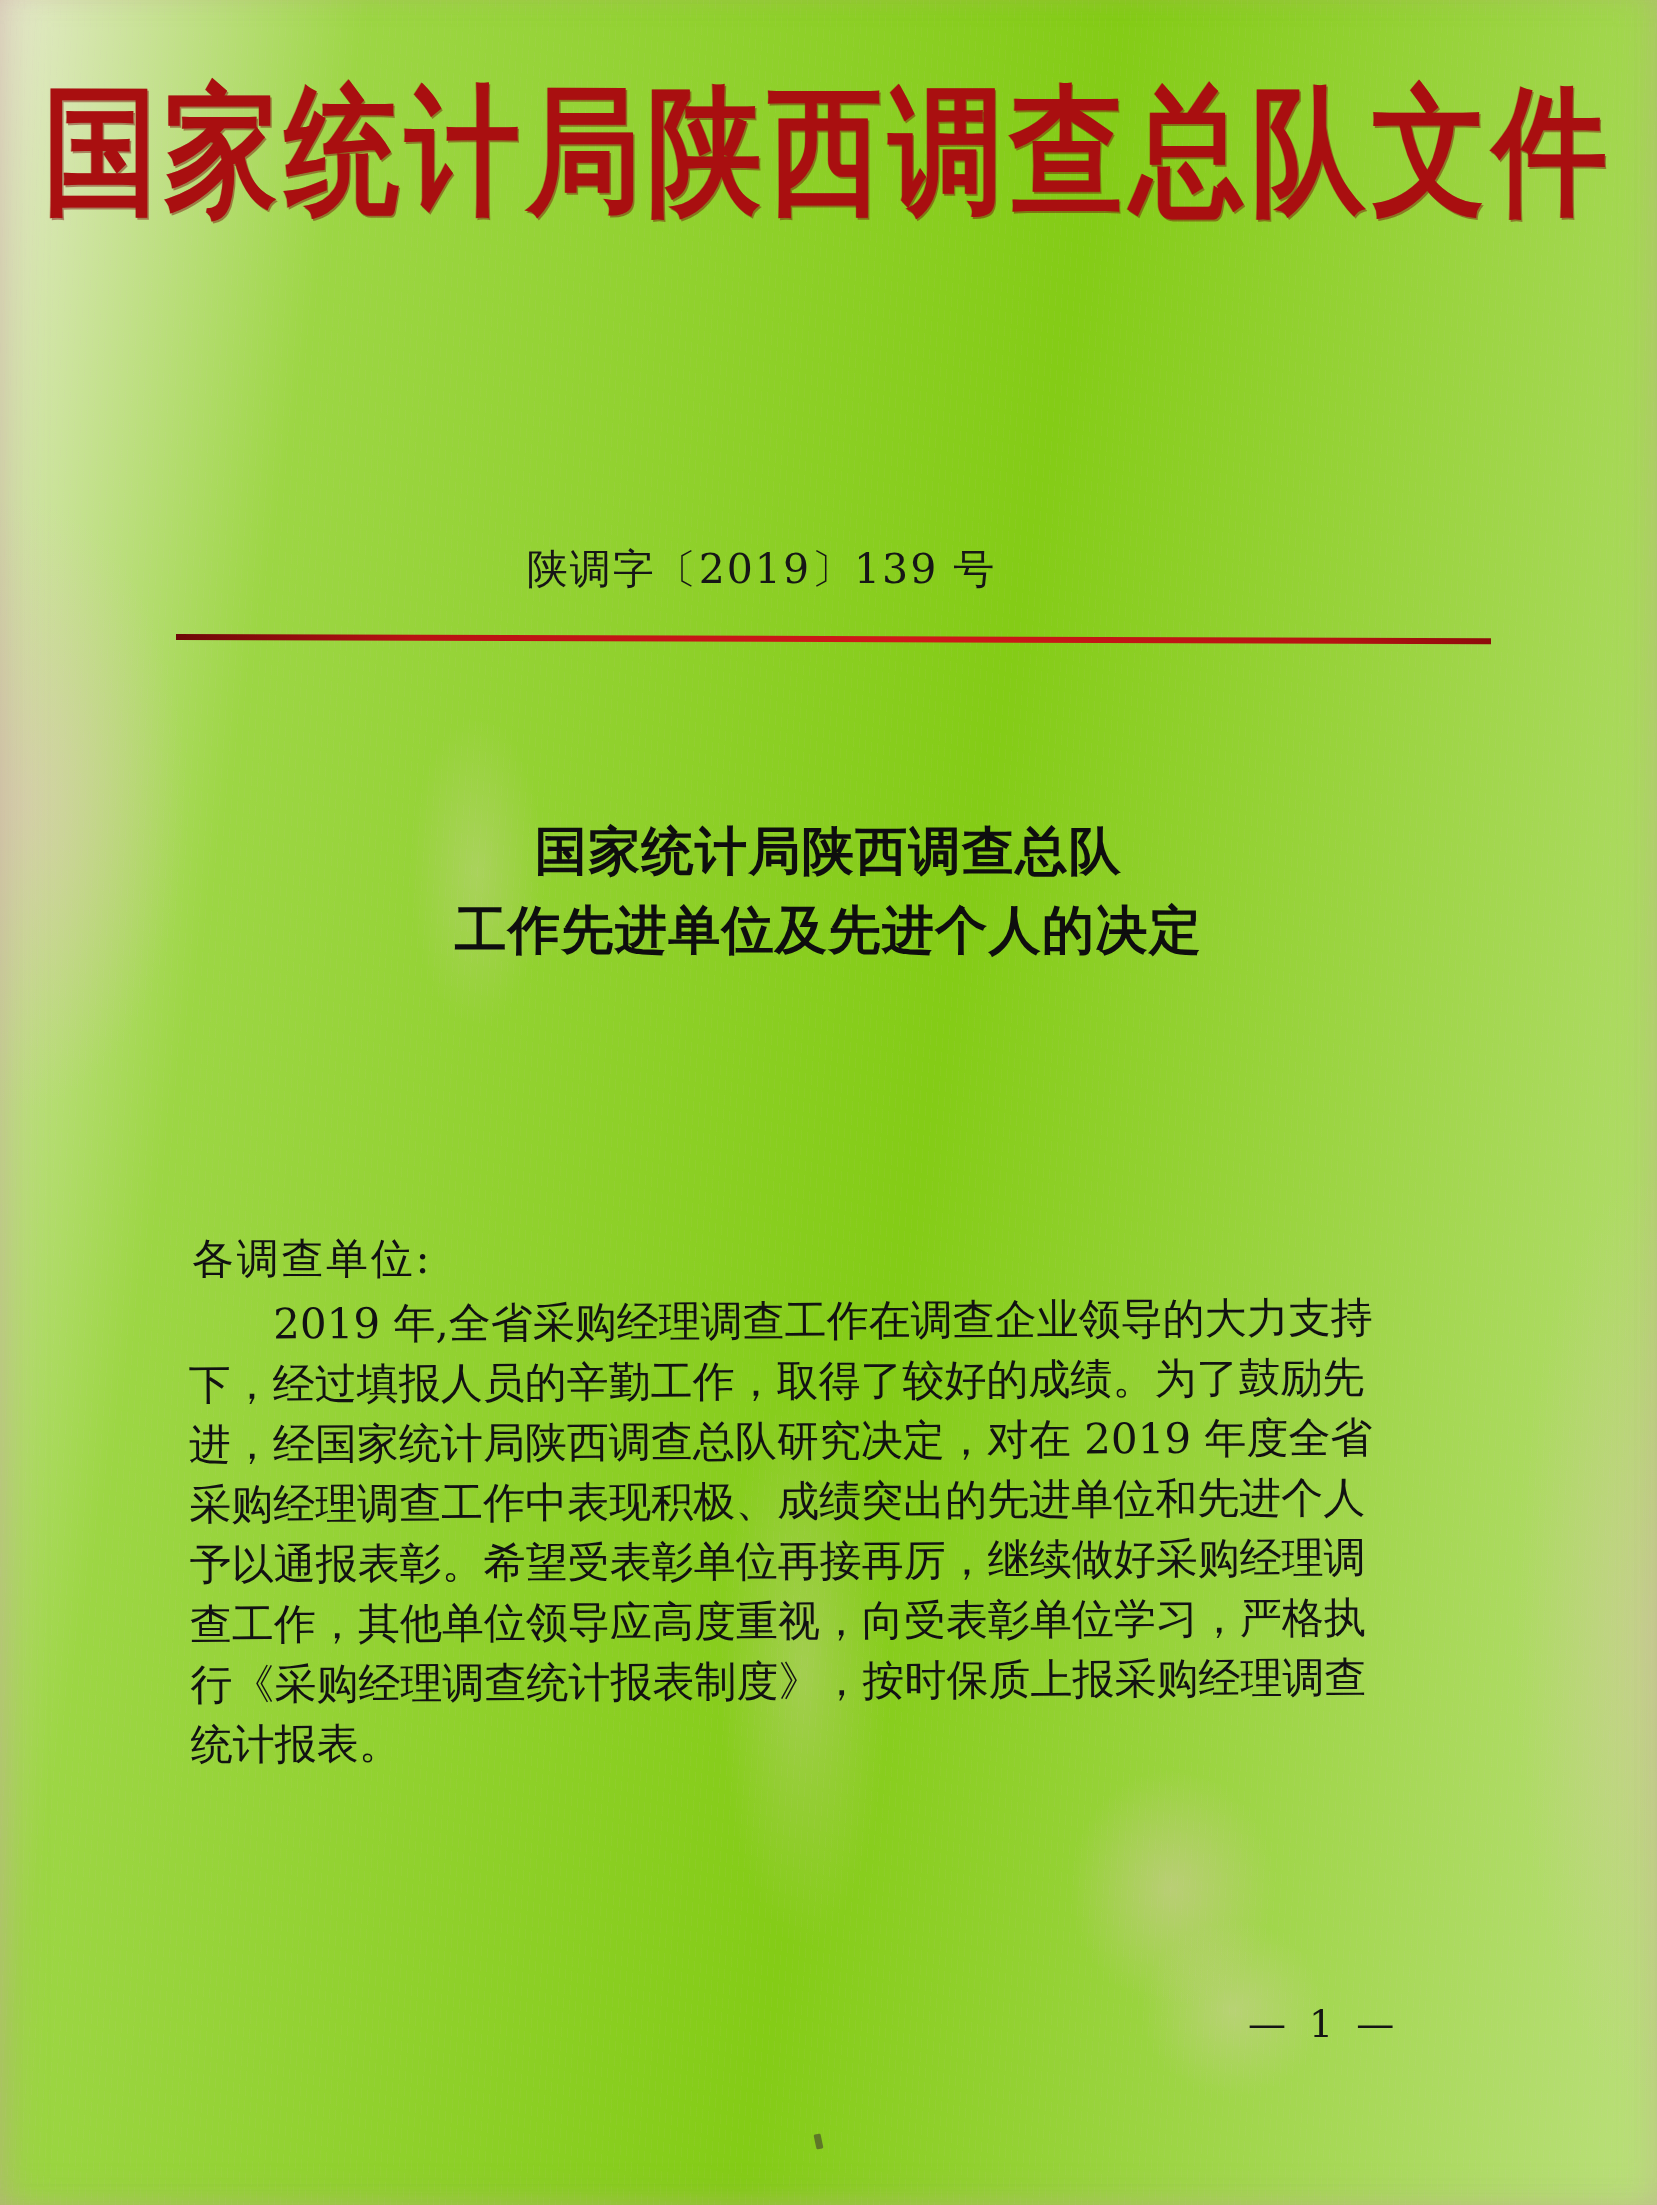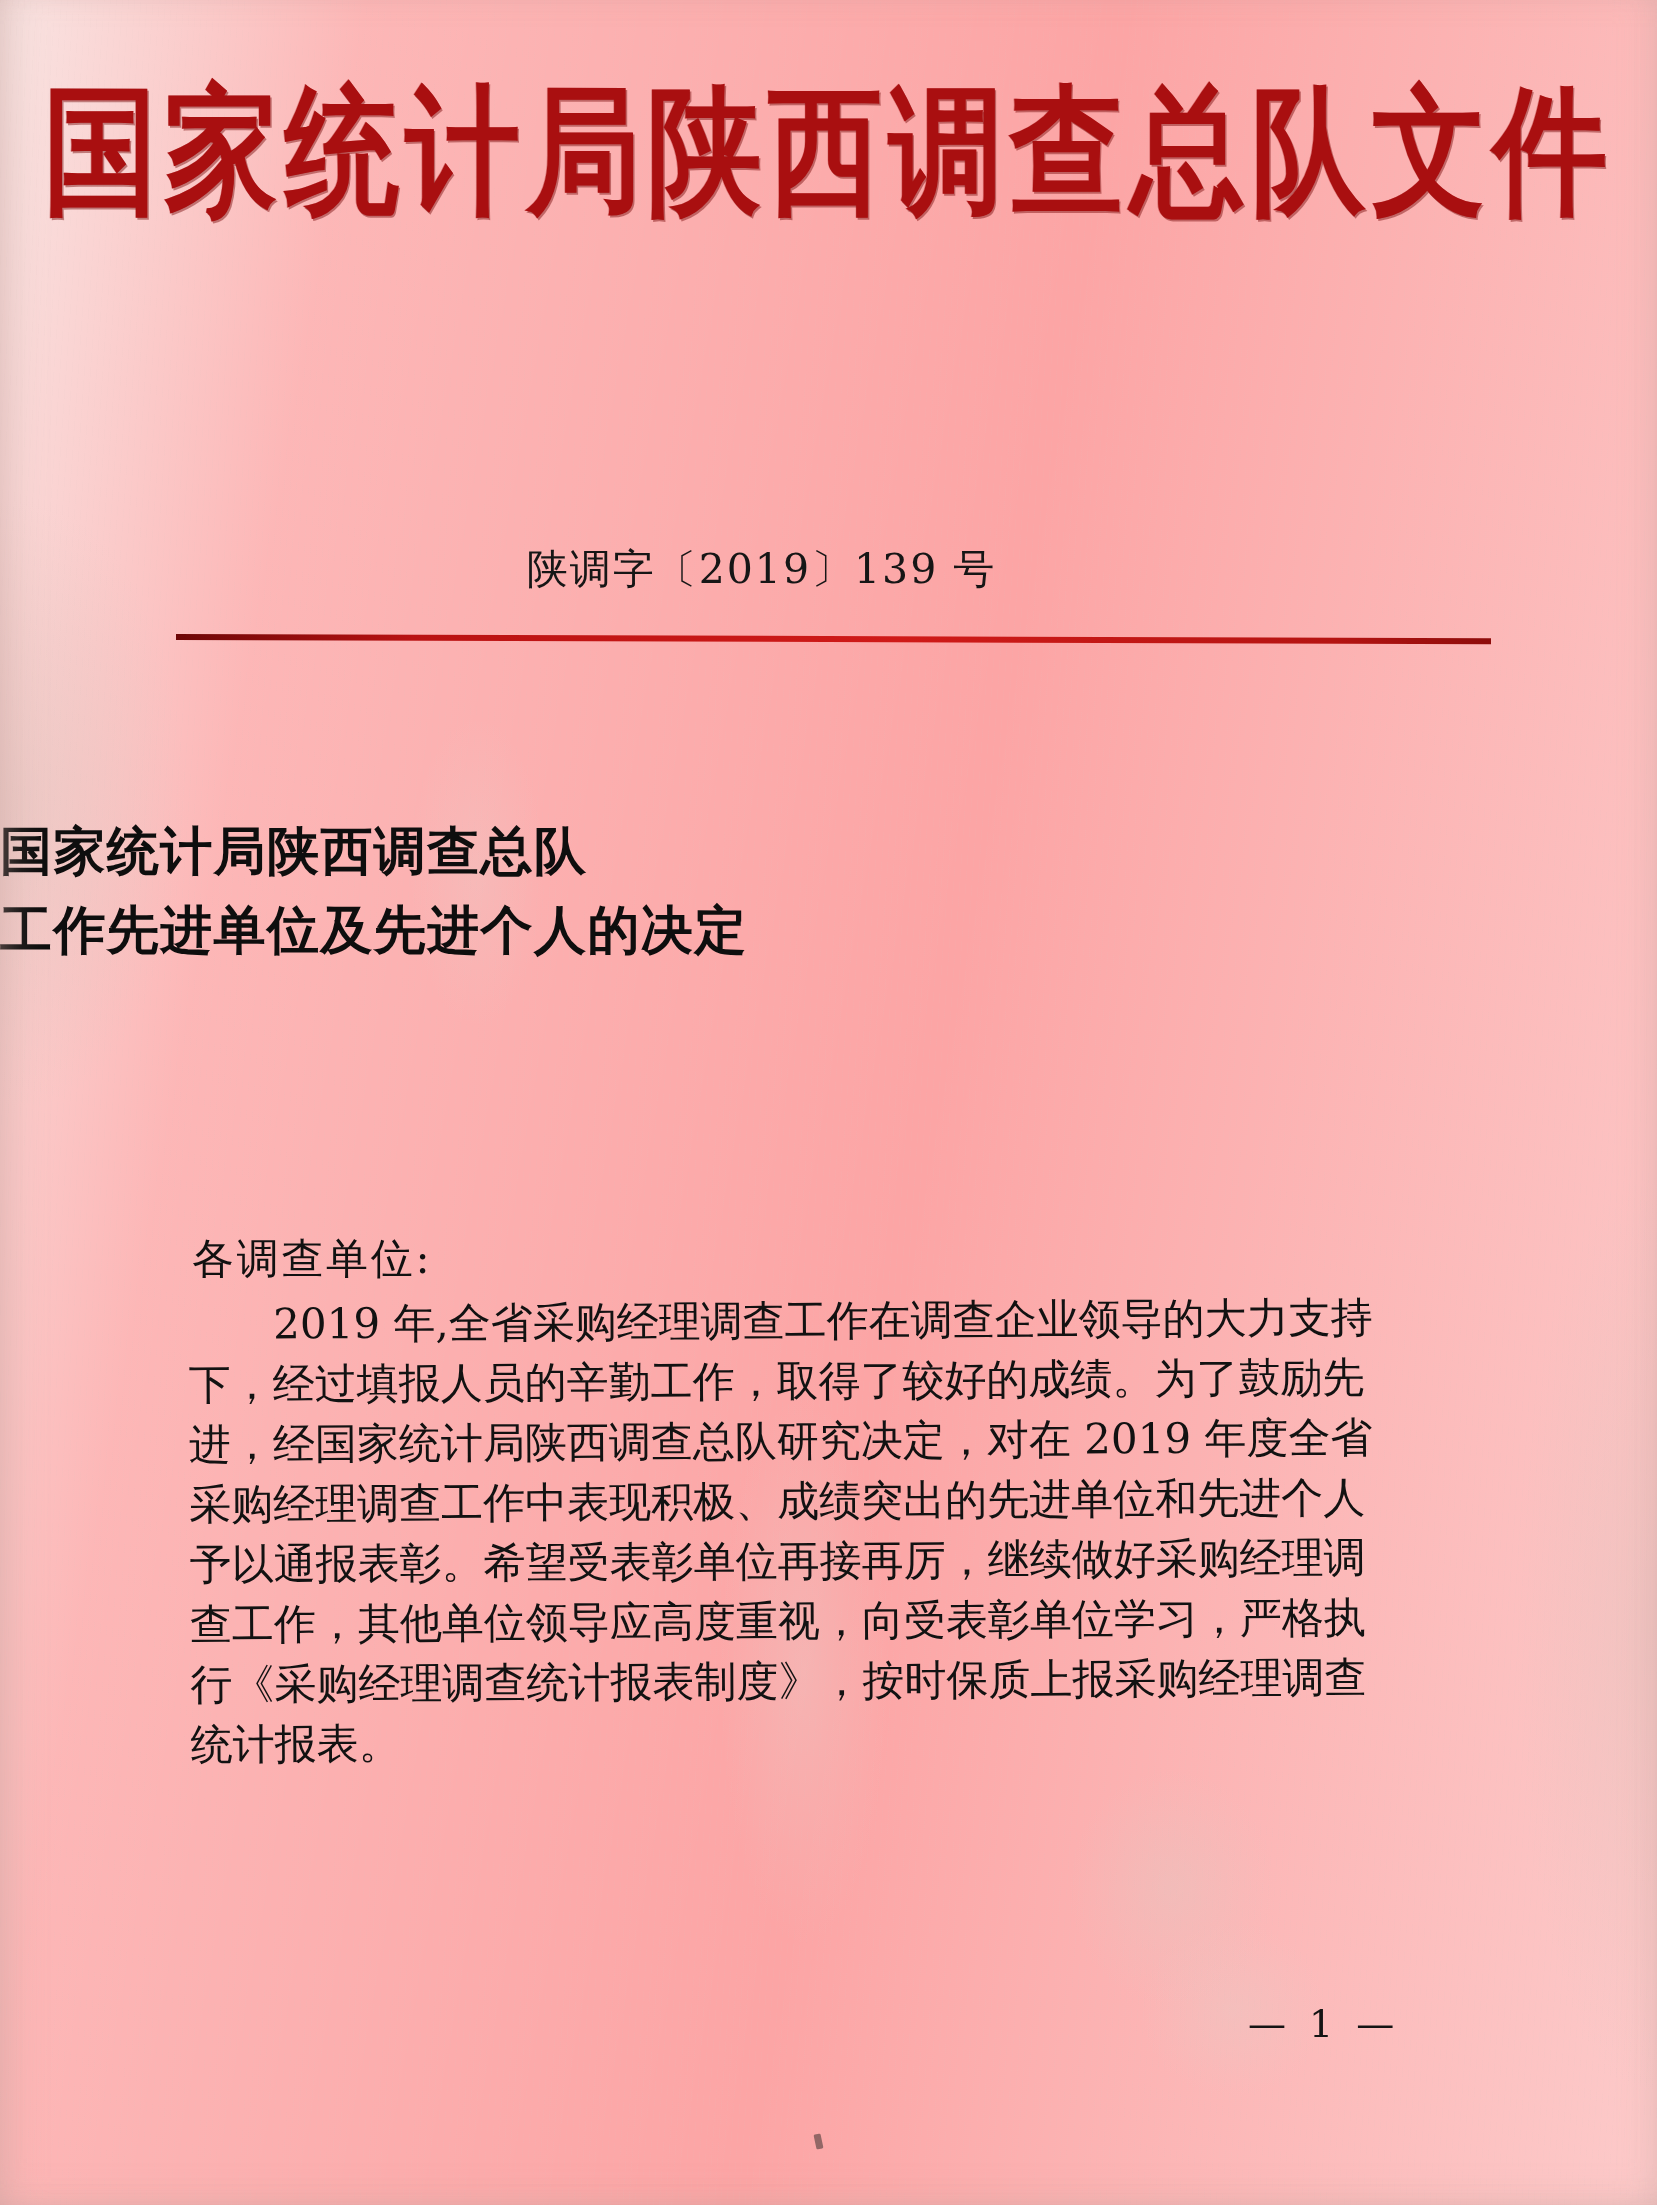--- a/index.html
+++ b/index.html
@@ -8,21 +8,21 @@
     background: #ffffff;
   }
   body {
     font-family: "DejaVu Sans", "Liberation Sans", sans-serif;
   }
 
   .page {
     position: relative;
     width: 1657px;
     height: 2205px;
-    background: #fca5a5;
+    background: #84cc16;
     overflow: hidden;
   }
 
   
   .paper-tint {
     position: absolute;
     inset: 0;
     background:
       radial-gradient(ellipse 232px 423px at 20.4px 804px, rgba(226,196,190,0.55) 0%, rgba(250,244,242,0) 72%),
       radial-gradient(ellipse 177px 613px at 1648px 1636px, rgba(224,192,186,0.40) 0%, rgba(250,244,242,0) 75%),
@@ -94,21 +94,21 @@
     transform: rotate(0.18deg);
     transform-origin: left center;
   }
 
   
   .title-block {
     position: absolute;
     top: 811px;
     left: 0;
     width: 1657px;
-    text-align: left;
+    text-align: center;
     color: #0e0e0e;
     font-family: "DejaVu Serif", "Liberation Serif", serif;
     font-weight: 700;
     font-size: 52px;
     line-height: 1.52;
     letter-spacing: 1.4px;
   }
   .title-line { white-space: nowrap; }
 
   

